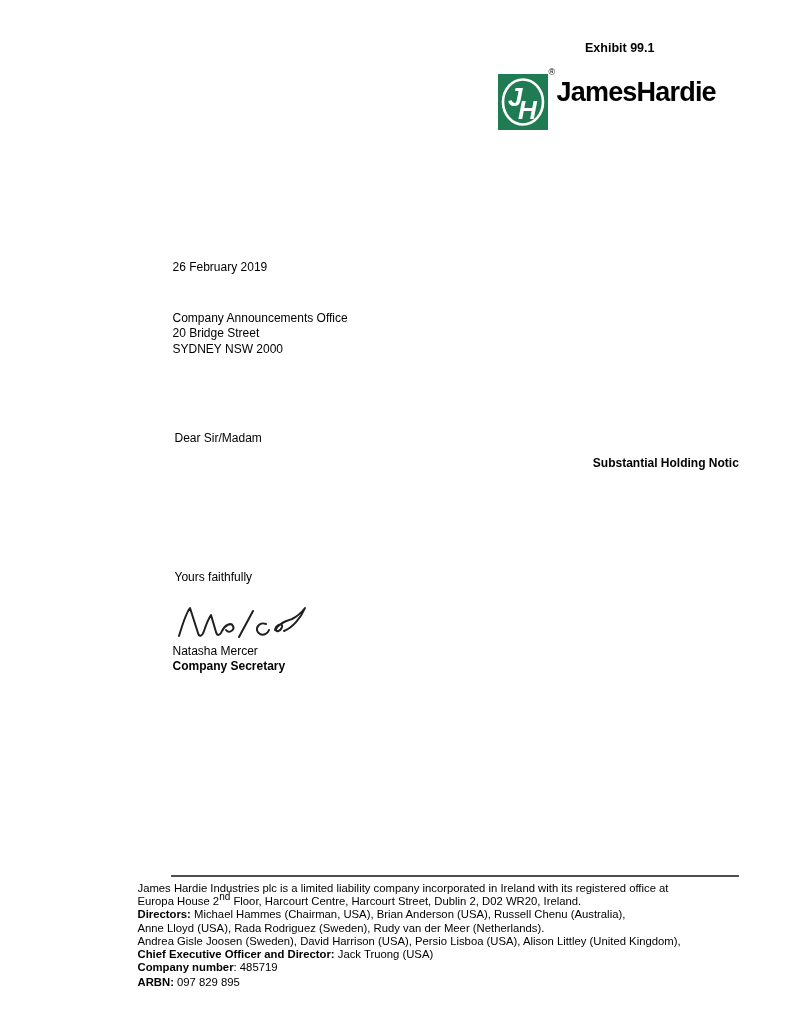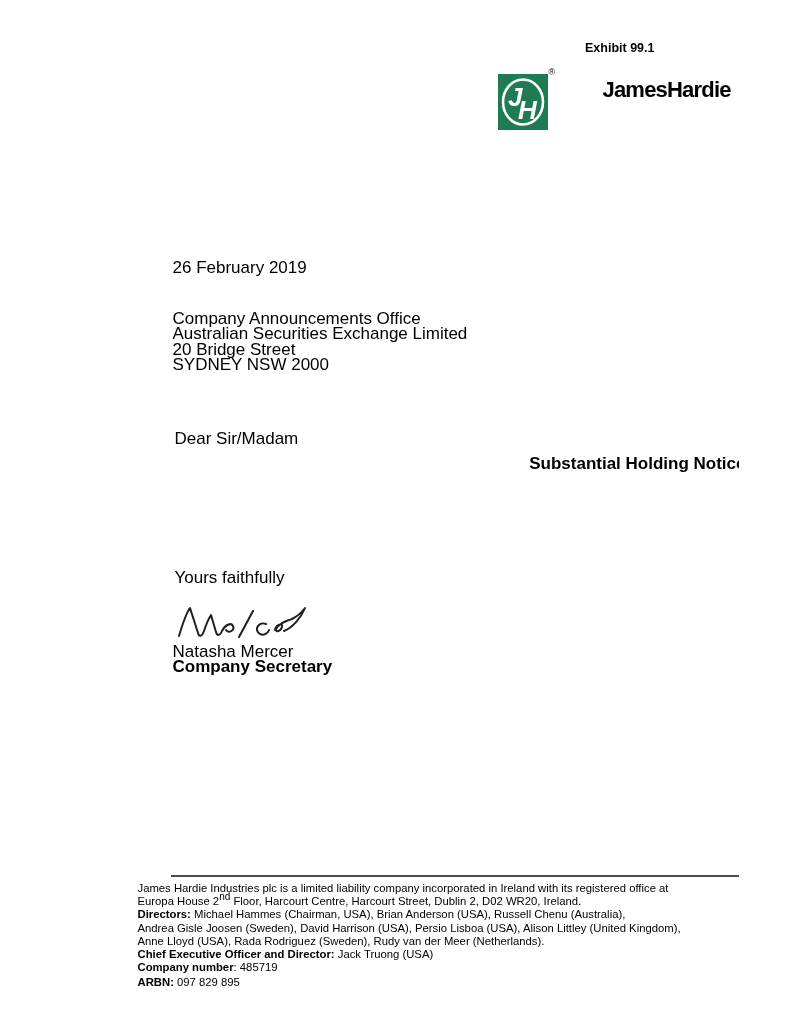--- a/index.html
+++ b/index.html
@@ -10,31 +10,30 @@
     overflow:hidden; margin:0 auto;
   }
   .exhibit {
     position:absolute; top:41px; right:84px;
     font-size:12.5px; font-weight:bold;
   }
   .logo-block { position:absolute; top:74px; left:445px; width:60px; height:56px; }
   .reg-mark { position:absolute; top:-7px; left:51px; font-size:9px; color:#000; }
   .wordmark {
     position:absolute; top:77px; left:504px;
-    font-size:22px; font-weight:bold; letter-spacing:-0.8px; color:#000;
+    font-size:27px; font-weight:bold; letter-spacing:-0.8px; color:#000;
     white-space:nowrap;
-    margin-left:46px;
   }
   .addr {
     position:absolute; top:127px; left:506px;
     font-size:12px; line-height:12.8px; white-space:nowrap;
   }
   .addr .company { font-weight:bold; }
   .addr .gap { height:17px; }
-  .btxt { font-size:17px; line-height:15.4px; }
+  .btxt { font-size:12px; line-height:15.4px; }
   .date-block   { position:absolute; top:260px; left:120px; }
   .recipient    { position:absolute; top:311px; left:120px; }
   .salutation   { position:absolute; top:431px; left:122px; }
   .subject {
     position:absolute; top:456px; left:121px; width:572px;
     text-align:right; font-weight:bold;
   }
   .body-para { position:absolute; top:491px; left:121px; width:578px; }
   .closing   { position:absolute; top:570px; left:122px; }
   .signature { position:absolute; top:601px; left:122px; }
@@ -69,21 +68,20 @@
     <span class="reg-mark">®</span>
   </div>
 
   <div class="wordmark">JamesHardie</div>
 
 
   <div class="date-block btxt">26 February 2019</div>
 
   <div class="recipient btxt">
     <div>Company Announcements Office</div>
-    <div>Australian Securities Exchange Limited</div>
     <div>20 Bridge Street</div>
     <div>SYDNEY NSW 2000</div>
   </div>
 
   <div class="salutation btxt">Dear Sir/Madam</div>
 
   <div class="subject btxt">Substantial Holding Notice</div>
 
 
   <div class="closing btxt">Yours faithfully</div>
@@ -101,20 +99,20 @@
     <div>Natasha Mercer</div>
     <div class="sig-title">Company Secretary</div>
   </div>
 
   <div class="footer-rule"></div>
 
   <div class="footer">
     <div>James Hardie Industries plc is a limited liability company incorporated in Ireland with its registered office at</div>
     <div><span>Europa House 2</span><sup>nd</sup><span> Floor, Harcourt Centre, Harcourt Street, Dublin 2, D02 WR20, Ireland.</span></div>
     <div><b>Directors:</b><span> Michael Hammes (Chairman, USA), Brian Anderson (USA), Russell Chenu (Australia),</span></div>
+    <div>Anne Lloyd (USA), Rada Rodriguez (Sweden), Rudy van der Meer (Netherlands).</div>
     <div>Andrea Gisle Joosen (Sweden), David Harrison (USA), Persio Lisboa (USA), Alison Littley (United Kingdom),</div>
-    <div>Anne Lloyd (USA), Rada Rodriguez (Sweden), Rudy van der Meer (Netherlands).</div>
     <div><b>Chief Executive Officer and Director:</b><span> Jack Truong (USA)</span></div>
     <div><b>Company number</b><span>: 485719</span></div>
     <div class="arbn-line"><b>ARBN:</b><span> 097 829 895</span></div>
   </div>
 
 </div>
 
 </body></html>

